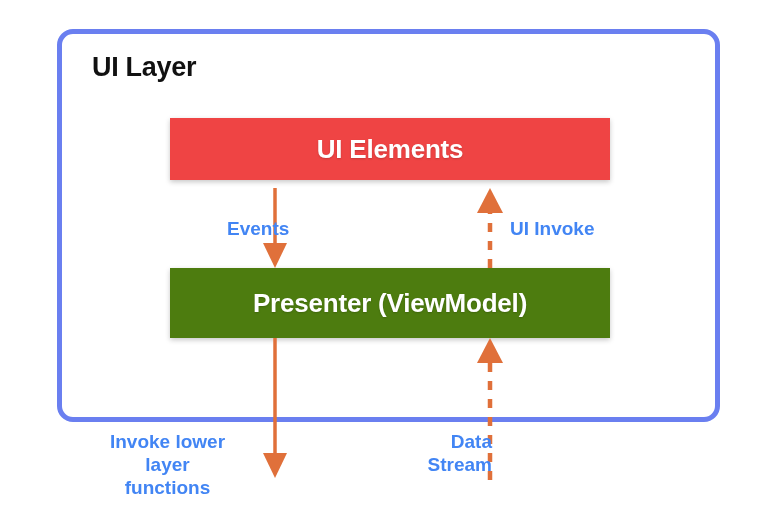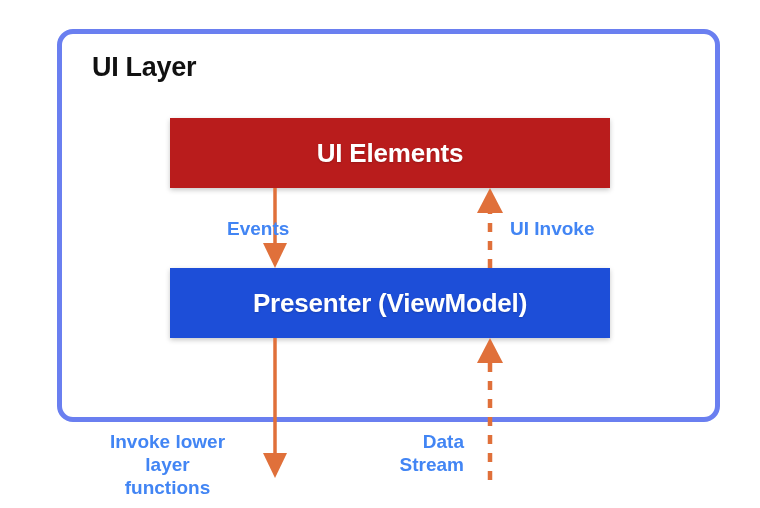--- a/index.html
+++ b/index.html
@@ -52,30 +52,30 @@
     font-size: 26px;
     font-weight: bold;
     letter-spacing: -0.2px;
     text-shadow: 0 1px 2px rgba(0,0,0,0.18);
     white-space: nowrap;
   }
   .block-ui-elements {
     left: 170px;
     top: 118px;
     width: 440px;
-    height: 70px;
-    background: #b91c1c;
+    height: 62px;
+    background: #ef4444;
     text-align: center;
   }
   .block-presenter {
     left: 170px;
     top: 268px;
     width: 440px;
     height: 70px;
-    background: #1d4ed8;
+    background: #4d7c0f;
   }
 
   
   .arrows {
     position: absolute;
     left: 0;
     top: 0;
     width: 760px;
     height: 508px;
     pointer-events: none;
@@ -86,21 +86,21 @@
     position: absolute;
     color: #4285f4;
     font-size: 19px;
     font-weight: bold;
     line-height: 1.22;
     white-space: pre-line;
   }
   .lbl-events     { left: 182px; top: 217px; margin-left: 45px; }
   .lbl-ui-state   { left: 510px; top: 217px; }
   .lbl-invoke     { left: 100px; top: 430px; width: 135px; text-align: center; }
-  .lbl-data       { left: 348px; top: 430px; width: 116px; text-align: right; }
+  .lbl-data       { left: 376px; top: 430px; width: 116px; text-align: right; }
 </style>
 </head>
 <body>
 
 <div id="canvas">
 
   <div class="layer-box"></div>
 
   <div class="layer-title">UI Layer</div>
 

